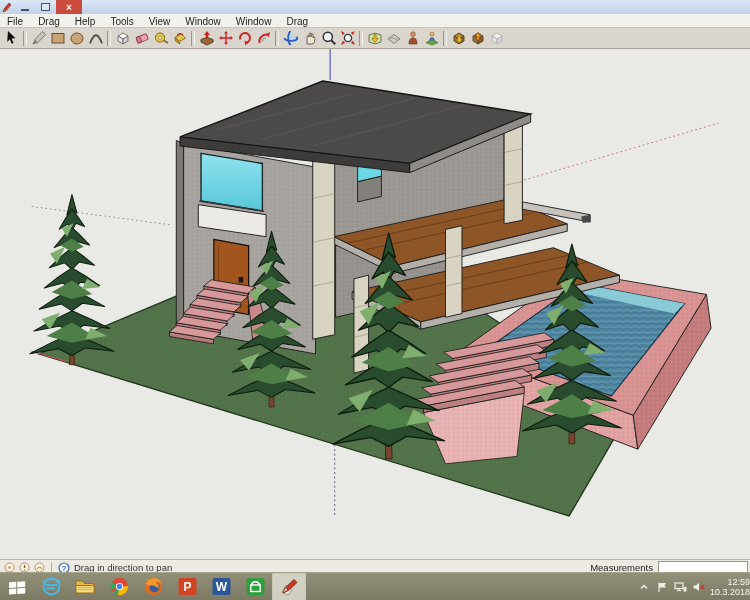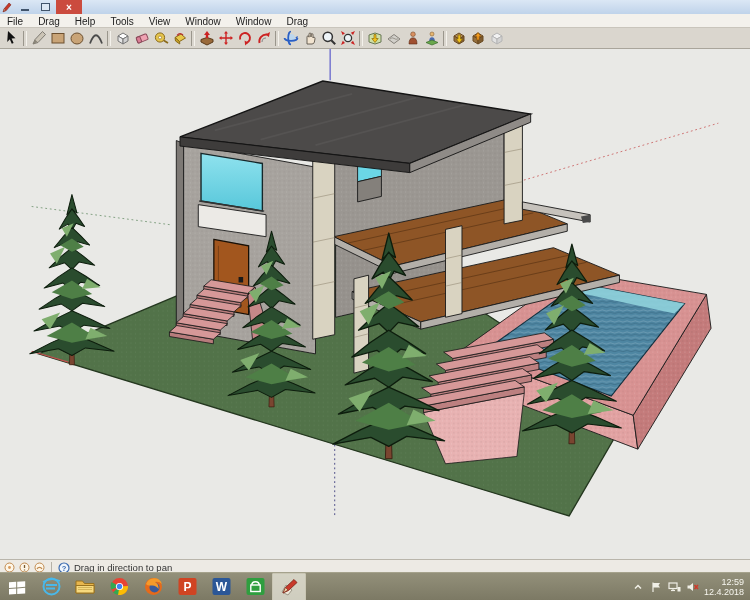--- a/index.html
+++ b/index.html
@@ -43,21 +43,21 @@
   .sb-meas-label{margin-right:5px;color:#222;}
   .sb-meas{width:84px;height:11px;border:1px solid #9a968c;background:#fff;font-size:9px;padding:0 2px;
            font-family:"Liberation Sans",sans-serif;}
 
   
   .taskbar{position:absolute;left:0;bottom:0;width:750px;height:28px;
            background:linear-gradient(#93907a,#7c7964);display:flex;align-items:center;box-sizing:border-box;
            border-top:1px solid #a5a28c;}
   .tkbtn{width:34px;height:28px;display:flex;align-items:center;justify-content:center;}
   .tkbtn.active{background:rgba(235,233,222,.75);border:1px solid #c9c6b4;box-sizing:border-box;border-radius:1px;}
-  .tray{margin-left:auto;display:flex;align-items:center;gap:5px;padding-right:6px;}
+  .tray{margin-left:auto;display:flex;align-items:center;gap:5px;}
   .tray .tric{width:13px;height:13px;display:flex;align-items:center;justify-content:center;}
   .clock{color:#f7f6ef;font-size:9px;text-align:right;line-height:10px;}
 </style>
 </head>
 <body>
 
 <div class="window">
 
   <div class="titlebar">
     <span class="appicon">
@@ -435,20 +435,24 @@
         </svg>
     </span>
     <span class="sb-div"></span>
     <span class="sb-ic">
       <svg width="12" height="12">
           <circle cx="6" cy="6" r="5" fill="#eef4fb" stroke="#3a6ab0" stroke-width="1.2"></circle>
           <text x="6" y="8.6" text-anchor="middle" font-size="7.5" font-family="Liberation Sans, sans-serif" fill="#3a6ab0" font-weight="bold">?</text>
         </svg>
     </span>
     <span class="sb-hint">Drag in direction to pan</span>
+    <span class="sb-right">
+      <span class="sb-meas-label">Measurements</span>
+      <input class="sb-meas" type="text" value="" style="">
+    </span>
   </div>
 </div>
 
 <div class="taskbar">
   <span class="tkbtn">
     <svg width="20" height="20" viewBox="0 0 20 20">
         <g fill="#fff" transform="skewY(-4) translate(0,1.5)">
           <rect x="2" y="4" width="7.2" height="5.6"></rect>
           <rect x="10.2" y="4" width="8" height="5.6"></rect>
           <rect x="2" y="10.6" width="7.2" height="5.6"></rect>
@@ -534,16 +538,16 @@
         </svg>
     </span>
     <span class="tric">
       <svg width="13" height="12">
           <path d="M1.5 4.5 L3.8 4.5 L7 2 L7 10 L3.8 7.5 L1.5 7.5 Z" fill="#f0efe6"></path>
           <path d="M8.5 4 L12 8 M12 4 L8.5 8" stroke="#d03a2a" stroke-width="1.5"></path>
         </svg>
     </span>
     <span class="clock">
       <div>12:59</div>
-      <div>12.4.2018</div>
+      <div>10.3.2018</div>
     </span>
   </span>
 </div>
 
 </body></html>

